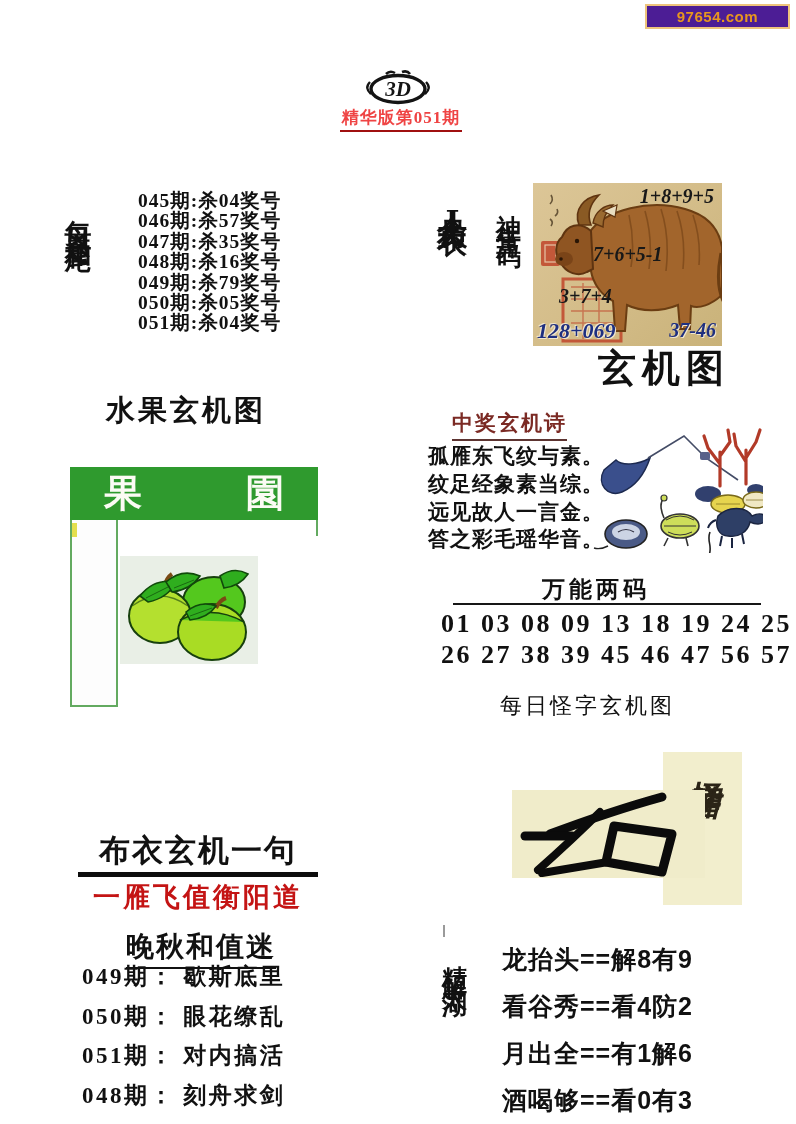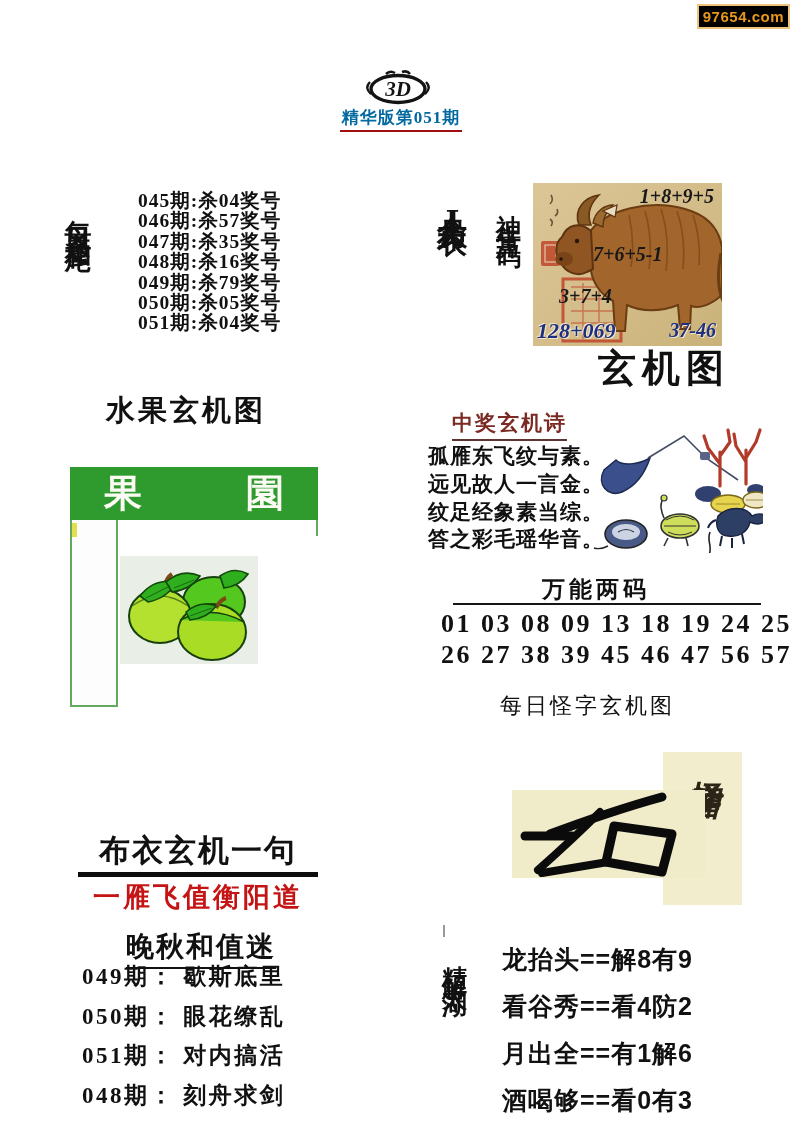--- a/index.html
+++ b/index.html
@@ -1,23 +1,23 @@
 <!DOCTYPE html>
 <html><head>
 <meta charset="utf-8">
 <style>
   html,body{margin:0;padding:0;background:#ffffff;}
   .page{position:relative;width:796px;height:1124px;background:#fff;overflow:hidden;
         font-family:"Liberation Serif","DejaVu Serif",serif;color:#111;}
   .abs{position:absolute;}
 
   
-  .watermark{top:4px;right:6px;border:2px solid #eec47c;color:#e8971e;background:#000000;
-             padding:2px 4px;font:bold 15px "Liberation Sans",sans-serif;letter-spacing:.5px;}
-  .edition{top:106px;left:340px;width:122px;text-align:center;color:#0369a1;
+  .watermark{top:4px;right:6px;border:2px solid #eec47c;color:#e8971e;background:#4c1d95;
+             padding:2px 30px;font:bold 15px "Liberation Sans",sans-serif;letter-spacing:.5px;}
+  .edition{top:106px;left:340px;width:122px;text-align:center;color:#ef4444;
            font-weight:bold;font-size:17px;border-bottom:2px solid #a01010;padding-bottom:1px;letter-spacing:1px;}
 
   
   .v-title{writing-mode:vertical-rl;text-orientation:upright;}
   .dk-title{top:198px;left:60px;font-size:27px;letter-spacing:7px;font-weight:600;height:160px;}
   .dk-list{top:191px;left:138px;font-size:19.5px;line-height:20.4px;font-weight:600;letter-spacing:1px;}
 
   .fruit-title{top:391px;left:106px;font:bold 29px "Liberation Sans",sans-serif;letter-spacing:3px;}
   .fruit-box{top:467px;left:70px;width:248px;height:242px;}
   .fruit-banner{position:absolute;top:0;left:0;width:248px;height:53px;background:#2f9a2e;
@@ -167,22 +167,22 @@
         <path d="M100,20 Q114,10 128,18 Q120,30 104,32 Z" fill="#2fae1e" stroke="#114a0b" stroke-width="1.6"></path>
         <path d="M66,56 Q80,44 96,50 Q88,62 70,64 Z" fill="#2fae1e" stroke="#114a0b" stroke-width="1.6"></path>
         <path d="M26,42 L50,30 M54,32 L74,24 M70,60 L92,52" stroke="#114a0b" stroke-width="1" opacity=".7"></path>
       </svg>
     </div>
   </div>
 
   <div class="abs poem-title">中奖玄机诗</div>
   <div class="abs poem-lines">
     <div>孤雁东飞纹与素。</div>
+    <div>纹足经象素当综。</div>
     <div>远见故人一言金。</div>
-    <div>纹足经象素当综。</div>
     <div>答之彩毛瑶华音。</div>
   </div>
   <div class="abs ink-box">
     <svg width="175" height="145" viewBox="0 0 175 145">
 
       <path d="M16,62 C8,76 20,90 34,84 C50,77 58,62 62,50 C50,57 34,58 28,52 Z" fill="#3a4f8c" stroke="#1d2a50" stroke-width="1.5"></path>
 
       <polyline points="60,50 96,28 118,50 150,72" fill="none" stroke="#444c66" stroke-width="1.6"></polyline>
       <rect x="112" y="44" width="10" height="8" rx="2" fill="#5a628a"></rect>
 

